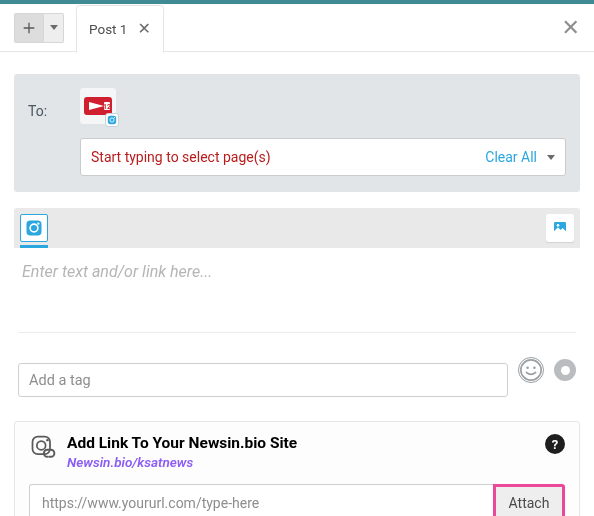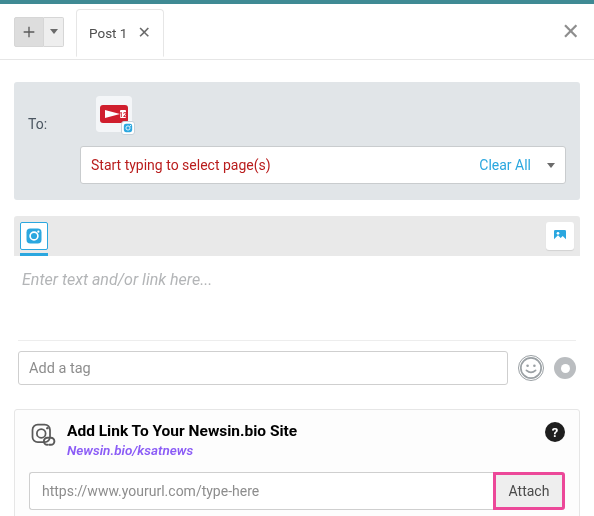--- a/index.html
+++ b/index.html
@@ -1,54 +1,54 @@
 <!DOCTYPE html>
 <html><head>
 <meta charset="utf-8">
 <style>
   * { box-sizing: border-box; margin: 0; padding: 0; font-family: -apple-system, BlinkMacSystemFont, "Segoe UI", Roboto, Arial, sans-serif; }
   body { background: #fff; width: 594px; height: 516px; overflow: hidden; }
   .top-strip { height: 4px; background: #3f8a94; }
-  .toolbar { height: 56px; display: flex; align-items: center; padding: 0 10px 0 14px; border-bottom: 1px solid #e6e6e6; }
+  .toolbar { height: 48px; display: flex; align-items: center; padding: 0 10px 0 14px; border-bottom: 1px solid #e6e6e6; }
   .compose-btn { width: 30px; height: 30px; border: 1px solid #d6d6d6; background: #dddddd; display: flex; align-items: center; justify-content: center; color: #5a5a5a; font-size: 20px; font-weight: 300; border-radius: 2px 0 0 2px; }
   .compose-dd { width: 20px; height: 30px; border: 1px solid #d6d6d6; border-left: none; background: #eeeeee; display: flex; align-items: center; justify-content: center; border-radius: 0 2px 2px 0; }
   .caret-down { width: 0; height: 0; border-left: 4px solid transparent; border-right: 4px solid transparent; border-top: 5px solid #6b6b6b; }
   .tab { margin-left: 12px; height: 48px; display: flex; align-items: center; padding: 0 12px; border: 1px solid #e6e6e6; border-bottom-color: #fff; border-top-left-radius: 4px; border-top-right-radius: 4px; position: relative; top: 1px; background: #fff; gap: 10px; }
   .tab-label { font-size: 13.5px; color: #4f4f4f; }
   .tab-close { font-size: 16px; color: #6a6a6a; font-weight: 400; }
   .toolbar-spacer { flex: 1; }
   .dialog-close { font-size: 22px; color: #8e8e8e; padding: 4px; font-weight: 300; }
 
   .canvas { padding: 22px 14px 14px 14px; background: #fff; }
 
   .to-panel { background: #e1e5e8; border-radius: 3px; padding: 14px 14px 16px 14px; }
-  .to-row { display: flex; align-items: flex-end; gap: 16px; }
+  .to-row { display: flex; align-items: center; }
   .to-label { font-size: 14px; color: #4a5560; width: 52px; padding-top: 10px; }
   .avatar-wrap { position: relative; width: 36px; height: 36px; border-radius: 17px; }
   .avatar { width: 36px; height: 36px; border-radius: 3px; display:block; }
   .avatar-badge { position: absolute; right: -3px; bottom: -3px; width: 14px; height: 14px; background: #fff; border: 1px solid #c7d1da; border-radius: 3px; display:flex; align-items:center; justify-content:center; }
   .avatar-badge svg { width: 10px; height: 10px; }
   .page-select { margin-top: 14px; margin-left: 52px; background: #fff; border: 1px solid #c9ccce; border-radius: 3px; height: 38px; display: flex; align-items: center; padding: 0 10px; }
   .page-select-text { flex: 1; font-size: 14px; color: #b91c1c; }
-  .clear-all { font-size: 14px; color: #2ba7df; margin-right: 16px; }
+  .clear-all { font-size: 14px; color: #2ba7df; margin-right: 10px; }
   .page-dd-caret { width: 0; height: 0; border-left: 4px solid transparent; border-right: 4px solid transparent; border-top: 5px solid #6b6b6b; }
 
   .net-bar { margin-top: 16px; background: #e9e9e9; border-radius: 3px 3px 0 0; padding: 6px 6px; display: flex; align-items: center; }
   .net-tab { width: 28px; height: 28px; background: #fff; border: 1px solid #2ba7df; display: flex; align-items: center; justify-content: center; border-radius: 2px; position: relative; }
   .net-tab::after { content:""; position:absolute; left:-1px; right:-1px; bottom:-7px; height:3px; background:#2ba7df; }
   .ig-glyph { width: 18px; height: 18px; }
   .net-spacer { flex: 1; }
   .media-btn { width: 28px; height: 28px; background: #fff; border-radius: 3px; display: flex; align-items: center; justify-content: center; box-shadow: 0 1px 1px rgba(0,0,0,.1); }
   .media-btn svg { width: 16px; height: 16px; fill: #2ba7df; }
 
   .editor { padding: 14px 4px 10px 4px; }
   .editor-placeholder { font-size: 16px; font-style: italic; color: #b3b5b7; min-height: 64px; padding: 0 4px; }
   .editor-divider { height: 1px; background: #ededed; margin: 6px 0 10px 0; }
   .tag-row { display: flex; align-items: center; gap: 10px; }
-  .tag-input { flex: 1; border: 1px solid #cfcfcf; height: 34px; border-radius: 3px; padding: 0 10px; font-size: 14.5px; color: #7a7a7a; background: #fff; outline: none; }
+  .tag-input { flex: 1; border: 1px solid #cfcfcf; height: 34px; border-radius: 3px; padding: 0 10px; font-size: 14.5px; color: #7a7a7a; background: #fff; outline: none; margin-top: 20px; }
   .tag-input::placeholder { color: #8d8d8d; }
   .emoji-btn { width: 26px; height: 26px; border: 1.6px solid #9aa0a4; border-radius: 50%; display:flex; align-items:center; justify-content:center; }
   .emoji-face { width: 26px; height: 26px; }
   .grey-dot { width: 22px; height: 22px; border-radius: 50%; background: #babdc0; display:flex; align-items:center; justify-content:center; }
   .grey-dot-inner { width: 9px; height: 9px; background:#fff; border-radius:50%; }
 
   .link-panel { margin-top: 14px; border: 1px solid #e6e6e6; border-radius: 3px; padding: 12px 14px 16px 14px; background: #fdfdfd; }
   .link-head { display: flex; align-items: flex-start; gap: 10px; }
   .link-icon { width: 28px; height: 28px; flex-shrink: 0; }
   .link-icon svg { width: 28px; height: 28px; stroke: #5a5a5a; }

